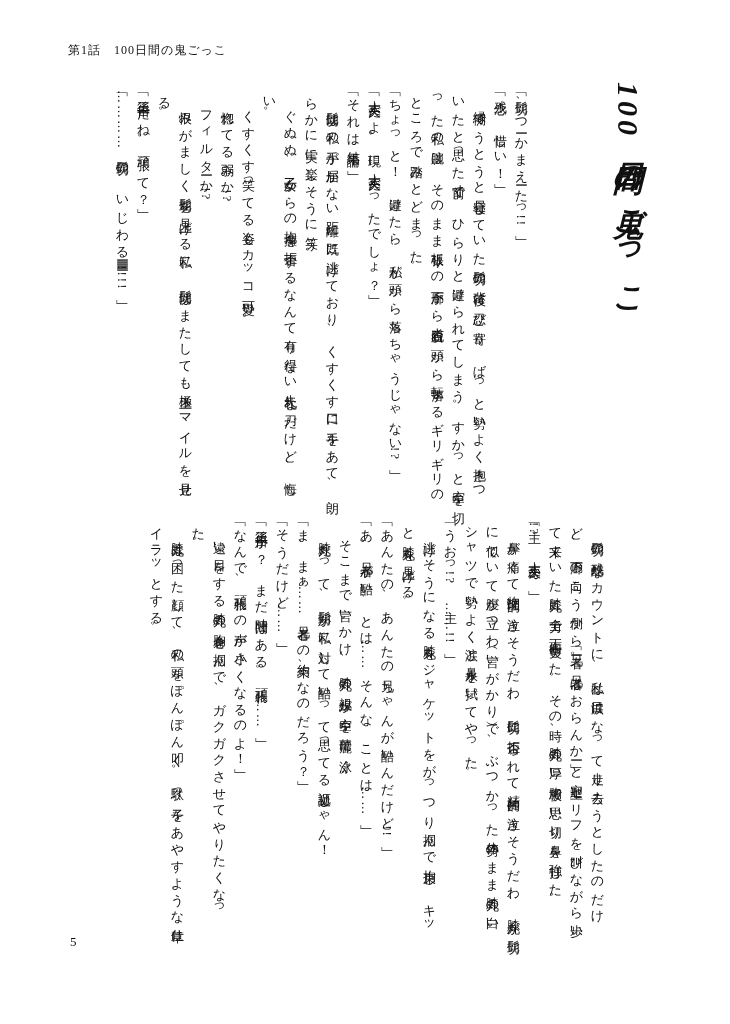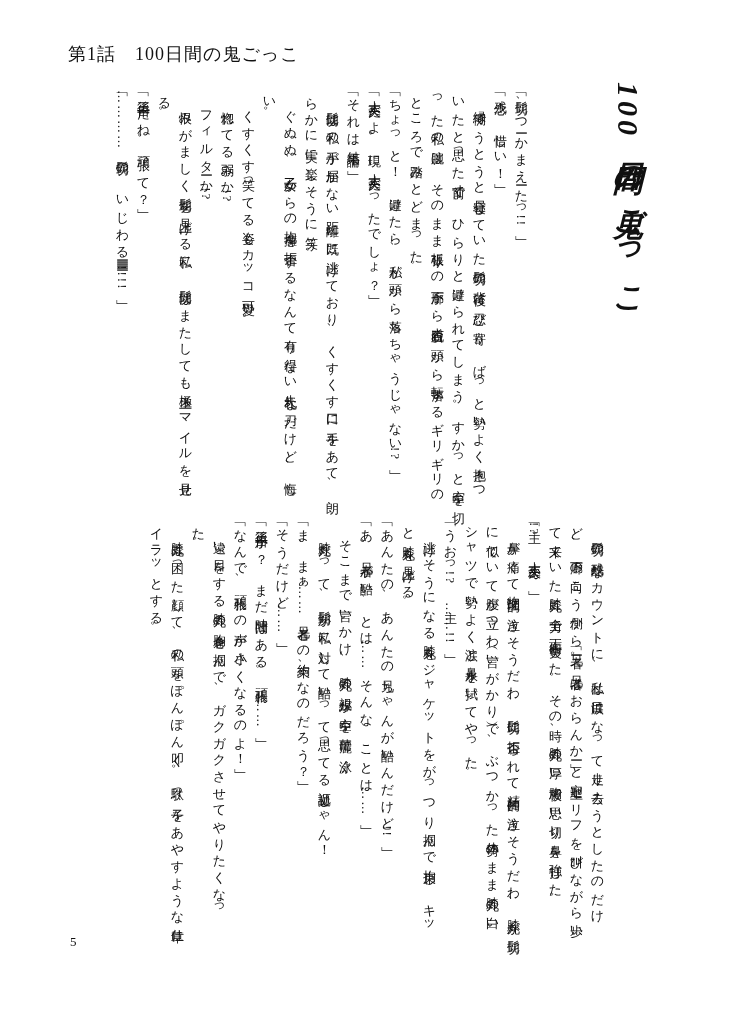--- a/index.html
+++ b/index.html
@@ -13,21 +13,21 @@
     height: 1024px;
     background: #ffffff;
     overflow: hidden;
     font-family: "Liberation Serif", "DejaVu Serif", serif;
     color: #111111;
   }
   .header {
     position: absolute;
     top: 42px;
     left: 68px;
-    font-size: 18px;
+    font-size: 12px;
     letter-spacing: 1px;
     white-space: nowrap;
   }
   .title {
     position: absolute;
     top: 82px;
     right: 82px;
     margin: 0;
     writing-mode: vertical-rl;
     text-orientation: mixed;

